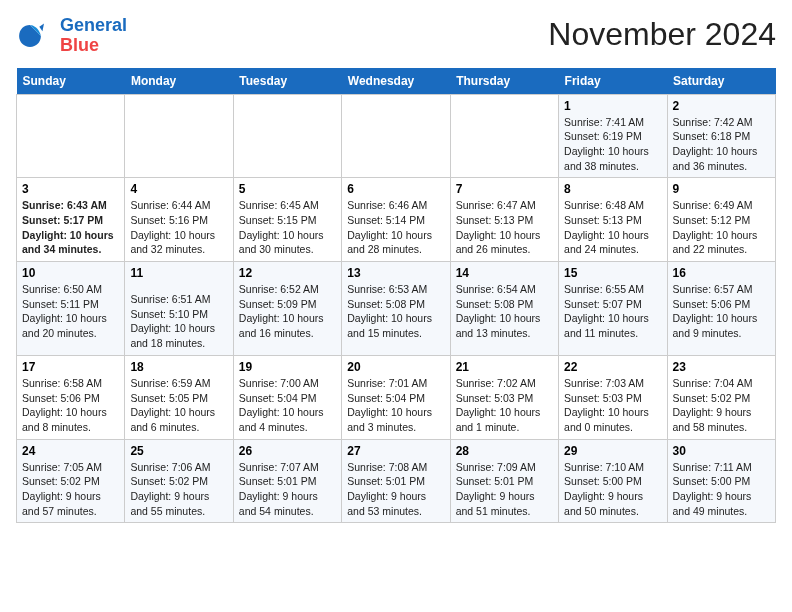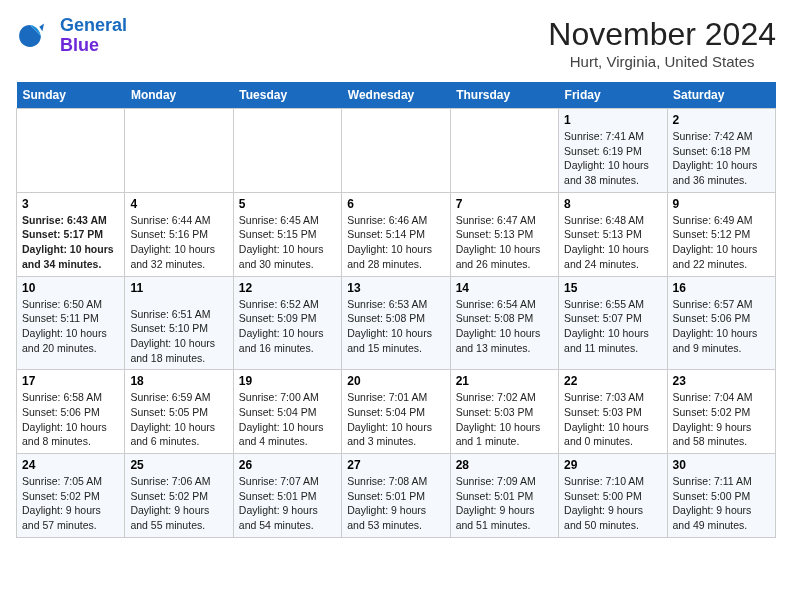--- a/index.html
+++ b/index.html
@@ -28,21 +28,21 @@
       line-height: 1.1;
     }
     .logo-text span {
       color: #1a6bbf;
     }
     .logo-icon {
       width: 28px;
       height: 28px;
     }
     .title-block {
-      text-align: center;
+      text-align: left;
     }
     .title-block h1 {
       font-size: 32px;
       font-weight: normal;
       color: #222;
     }
     .title-block h2 {
       font-size: 15px;
       font-weight: normal;
       color: #444;
@@ -94,26 +94,25 @@
 
 <div class="header-area">
   <div class="logo">
     <svg class="logo-icon" viewBox="0 0 36 36">
       <path d="M18 4 C10 4 4 10 4 18 C4 26 10 32 18 32 C26 32 32 26 32 18" fill="#1a6bbf"></path>
       <path d="M18 4 C22 4 30 8 32 18" fill="#1a8cd8"></path>
       <polygon points="30,6 36,2 34,12" fill="#1a6bbf"></polygon>
     </svg>
     <div class="logo-text">
       <div><span>General</span></div>
-      <div><span style="color:#6d28d9">Blue</span></div>
+      <div><span style="color:#ef4444">Blue</span></div>
     </div>
   </div>
   <div class="title-block">
     <h1>November 2024</h1>
-    <h2>Hurt, Virginia, United States</h2>
   </div>
 </div>
 
 <table>
   <thead>
     <tr>
     <th>Sunday</th>
         <th>Monday</th>
         <th>Tuesday</th>
         <th>Wednesday</th>

